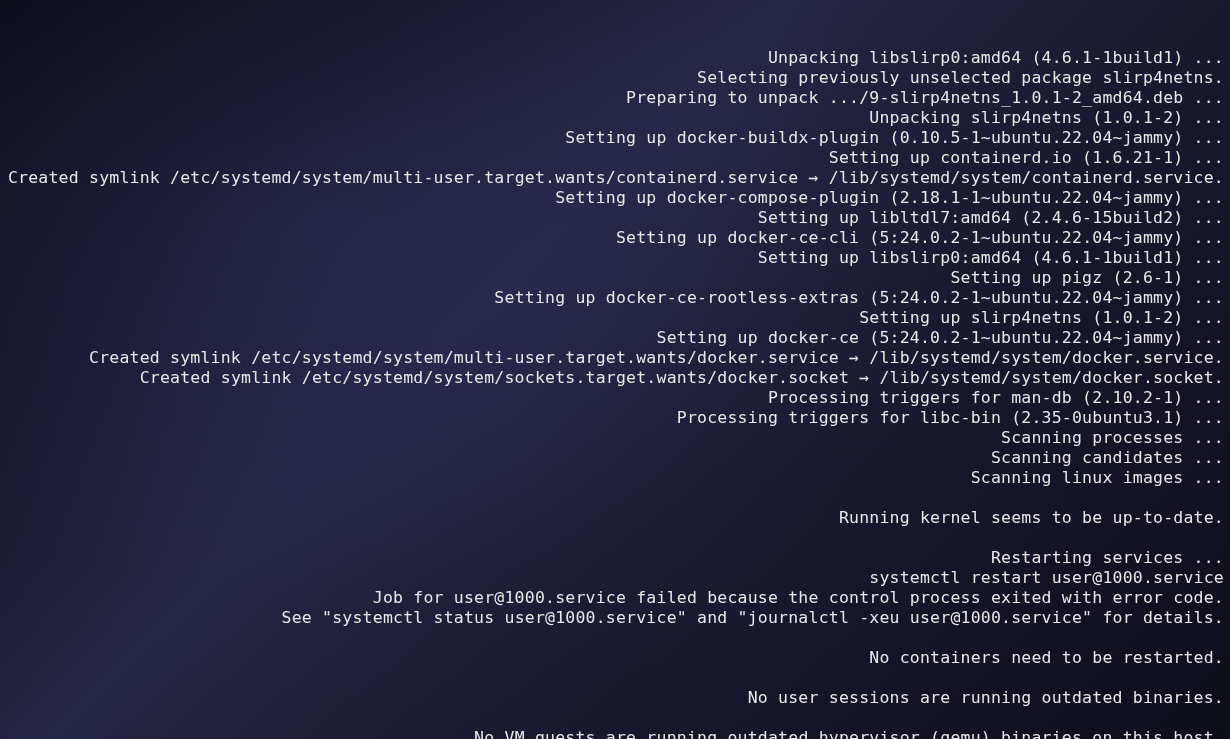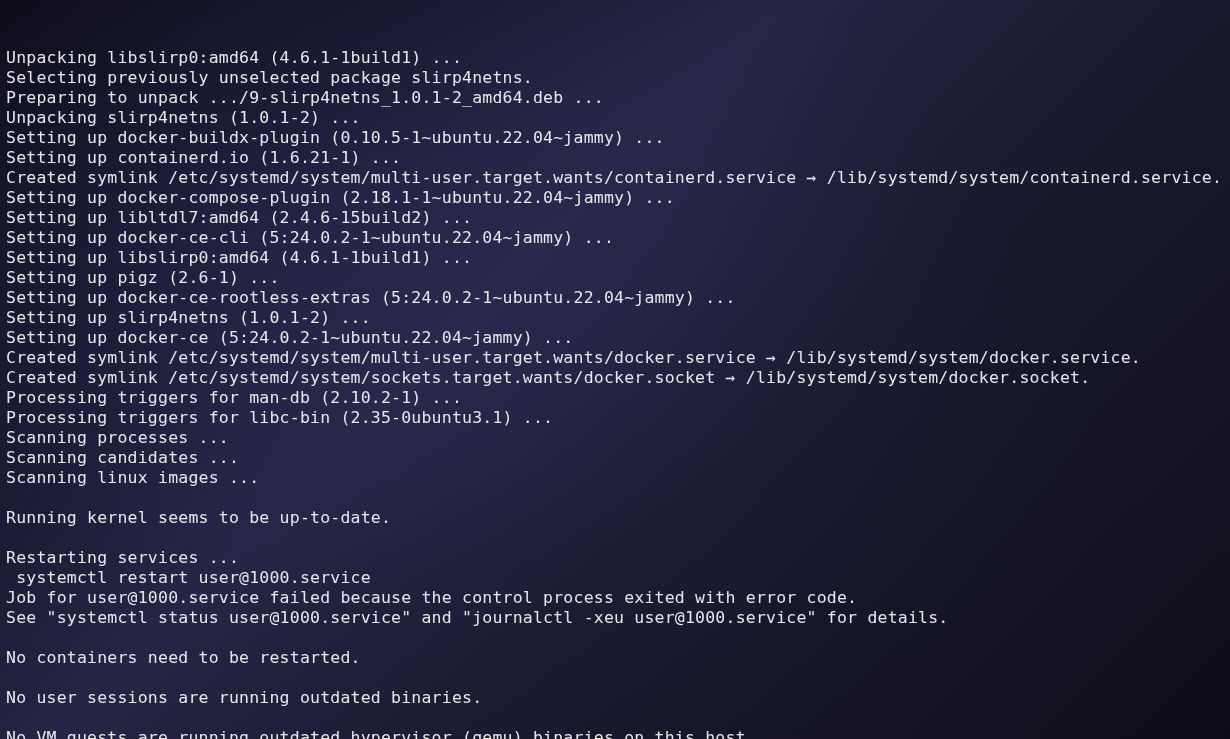--- a/index.html
+++ b/index.html
@@ -30,20 +30,21 @@
       z-index: 0;
     }
     .terminal {
       position: relative;
       z-index: 1;
       white-space: pre;
     }
     .line {
       display: block;
       white-space: pre;
+      text-align: right;
     }
   </style>
 </head>
 <body>
 
 <div class="terminal">
   <div id="lines-container"><span class="line">Unpacking libslirp0:amd64 (4.6.1-1build1) ...</span><span class="line">Selecting previously unselected package slirp4netns.</span><span class="line">Preparing to unpack .../9-slirp4netns_1.0.1-2_amd64.deb ...</span><span class="line">Unpacking slirp4netns (1.0.1-2) ...</span><span class="line">Setting up docker-buildx-plugin (0.10.5-1~ubuntu.22.04~jammy) ...</span><span class="line">Setting up containerd.io (1.6.21-1) ...</span><span class="line">Created symlink /etc/systemd/system/multi-user.target.wants/containerd.service → /lib/systemd/system/containerd.service.</span><span class="line">Setting up docker-compose-plugin (2.18.1-1~ubuntu.22.04~jammy) ...</span><span class="line">Setting up libltdl7:amd64 (2.4.6-15build2) ...</span><span class="line">Setting up docker-ce-cli (5:24.0.2-1~ubuntu.22.04~jammy) ...</span><span class="line">Setting up libslirp0:amd64 (4.6.1-1build1) ...</span><span class="line">Setting up pigz (2.6-1) ...</span><span class="line">Setting up docker-ce-rootless-extras (5:24.0.2-1~ubuntu.22.04~jammy) ...</span><span class="line">Setting up slirp4netns (1.0.1-2) ...</span><span class="line">Setting up docker-ce (5:24.0.2-1~ubuntu.22.04~jammy) ...</span><span class="line">Created symlink /etc/systemd/system/multi-user.target.wants/docker.service → /lib/systemd/system/docker.service.</span><span class="line">Created symlink /etc/systemd/system/sockets.target.wants/docker.socket → /lib/systemd/system/docker.socket.</span><span class="line">Processing triggers for man-db (2.10.2-1) ...</span><span class="line">Processing triggers for libc-bin (2.35-0ubuntu3.1) ...</span><span class="line">Scanning processes ...</span><span class="line">Scanning candidates ...</span><span class="line">Scanning linux images ...</span><span class="line"> </span><span class="line">Running kernel seems to be up-to-date.</span><span class="line"> </span><span class="line">Restarting services ...</span><span class="line"> systemctl restart user@1000.service</span><span class="line">Job for user@1000.service failed because the control process exited with error code.</span><span class="line">See "systemctl status user@1000.service" and "journalctl -xeu user@1000.service" for details.</span><span class="line"> </span><span class="line">No containers need to be restarted.</span><span class="line"> </span><span class="line">No user sessions are running outdated binaries.</span><span class="line"> </span><span class="line">No VM guests are running outdated hypervisor (qemu) binaries on this host.</span></div>
   
 </div>
 

